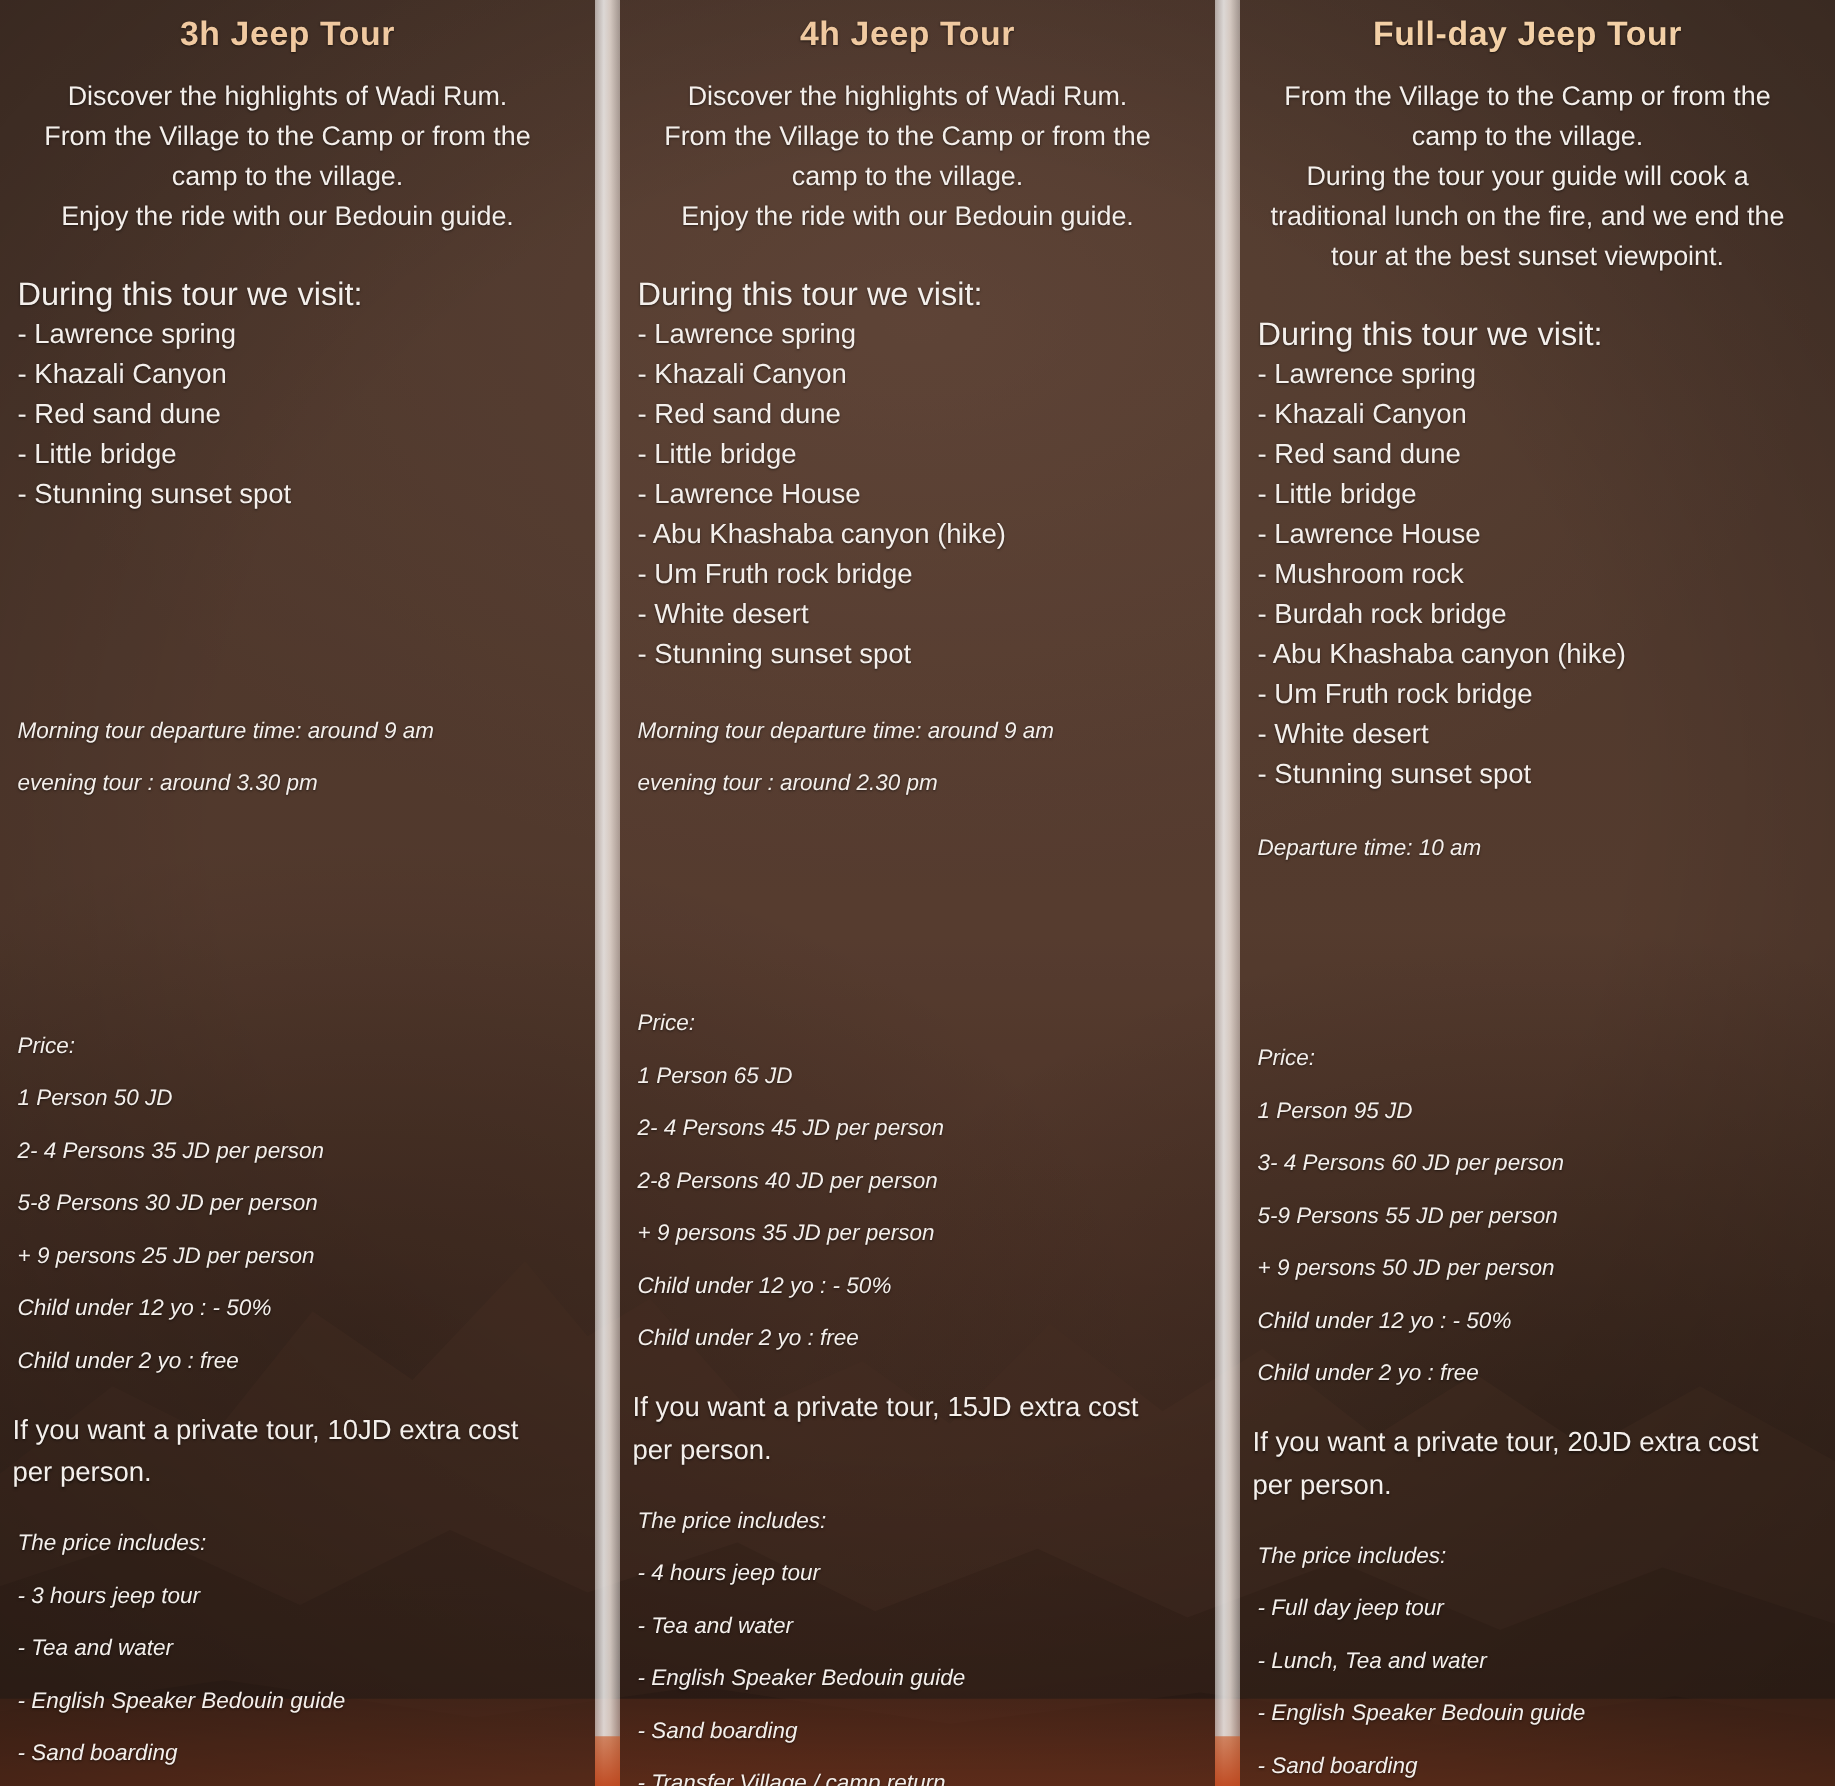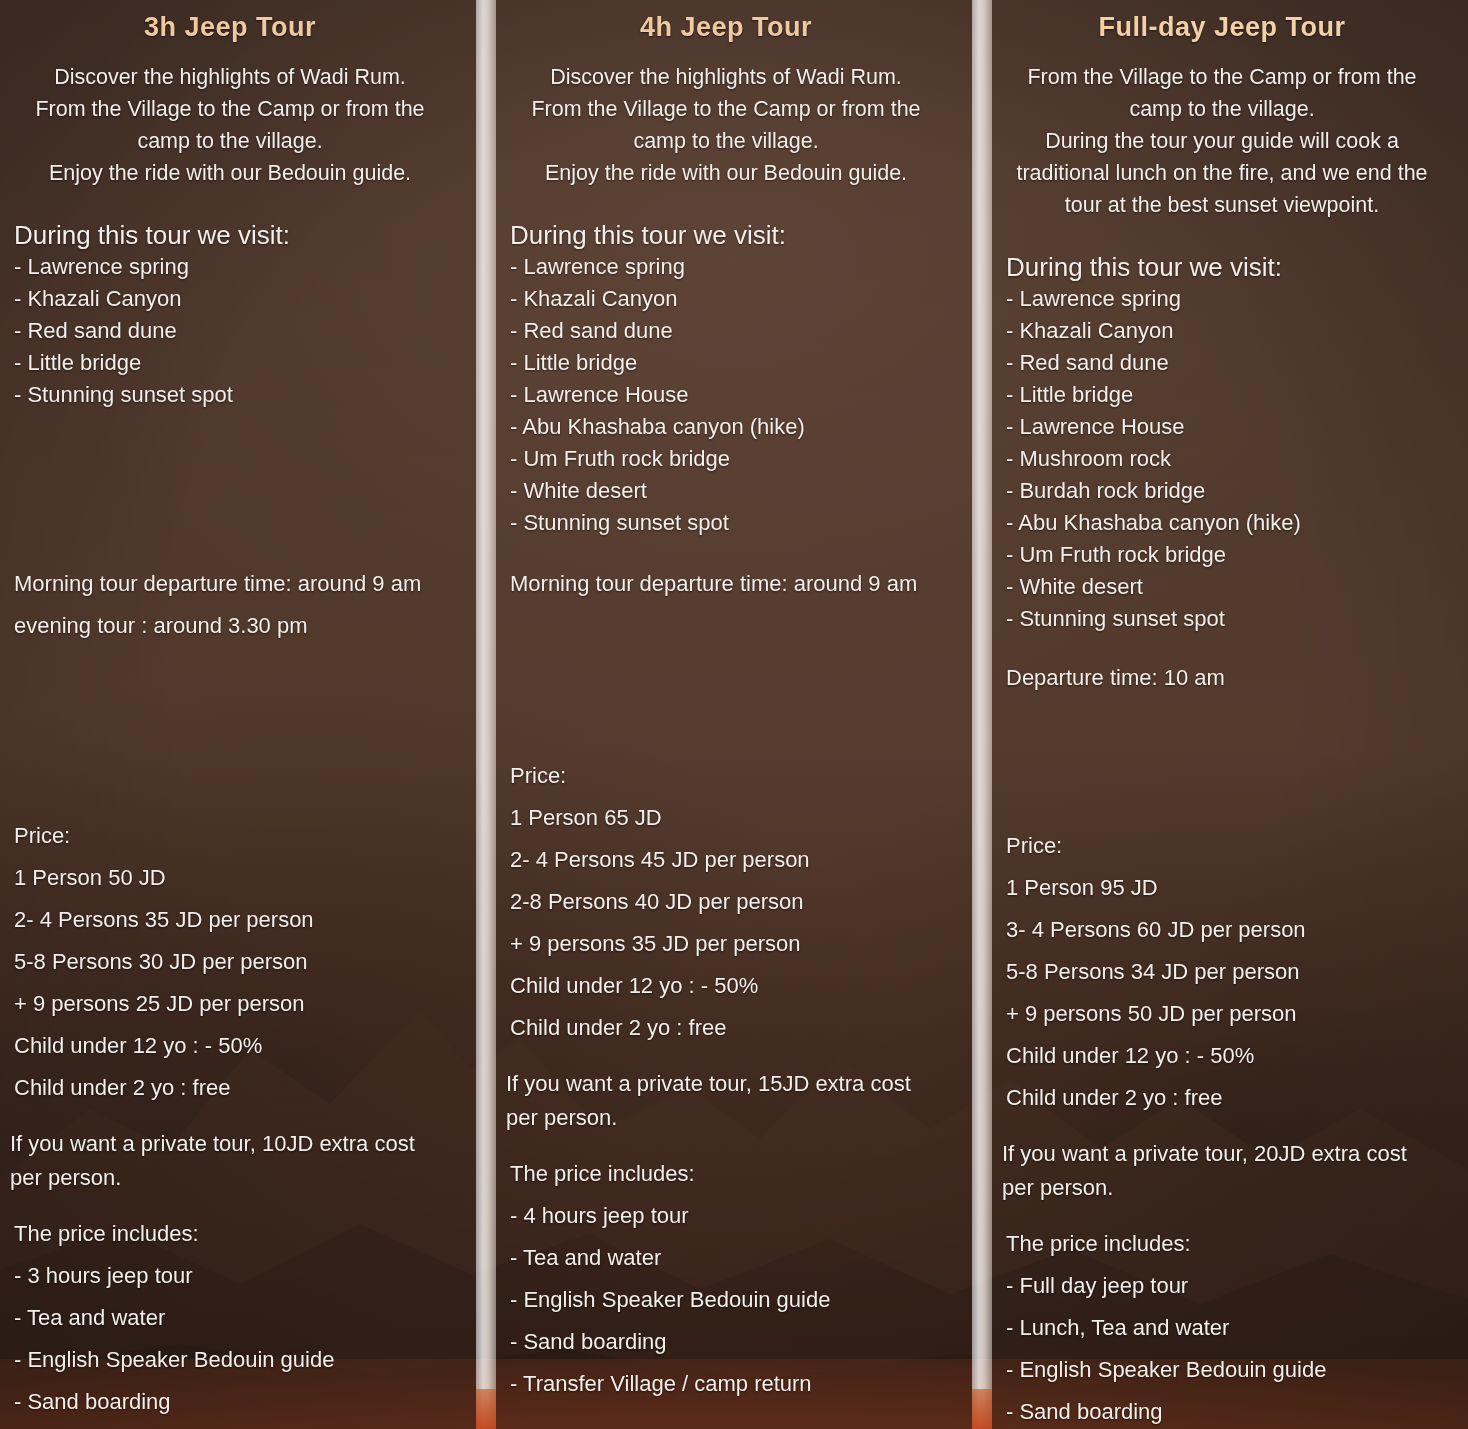--- a/index.html
+++ b/index.html
@@ -145,25 +145,26 @@
     padding: 0;
   }
   ul.plain li {
     font-size: 22px;
     line-height: 32px;
     color: #f4efeb;
     text-shadow: 0 1px 2px rgba(0,0,0,0.55);
     white-space: nowrap;
   }
   .line {
-    font-size: 22px;
+    font-size: 18px;
     line-height: 42px;
     color: #f4efeb;
     text-shadow: 0 1px 2px rgba(0,0,0,0.55);
     white-space: nowrap;
+    font-style: italic;
   }
   .para {
     font-size: 22px;
     line-height: 34px;
     color: #f4efeb;
     text-shadow: 0 1px 2px rgba(0,0,0,0.55);
     margin: 0;
   }
   .spacer-sm { height: 18px; }
   .gap { display: block; }
@@ -273,20 +274,21 @@
             <li>- Um Fruth rock bridge</li>
             <li>- White desert</li>
             <li>- Stunning sunset spot</li>
           </ul>
         </div>
 
         <div style="height:24px" class="gap"></div>
 
         <div class="block">
           <div class="line">Morning tour departure time: around 9 am</div>
+          <div class="line">evening tour : around 2.30 pm</div>
         </div>
 
         <div style="height:150px" class="gap"></div>
 
         <div class="block">
           <div class="line">Price:</div>
           <div class="line">1 Person 65 JD</div>
           <div class="line">2- 4  Persons 45 JD per person</div>
           <div class="line">2-8 Persons 40 JD per person</div>
           <div class="line">+ 9 persons 35 JD per person</div>
@@ -347,21 +349,21 @@
         <div class="block">
           <div class="line">Departure time:  10 am</div>
         </div>
 
         <div style="height:126px" class="gap"></div>
 
         <div class="block">
           <div class="line">Price:</div>
           <div class="line">1 Person 95 JD</div>
           <div class="line">3- 4  Persons 60 JD per person</div>
-          <div class="line">5-8 Persons 34 JD per person</div>
+          <div class="line">5-9 Persons 55 JD per person</div>
           <div class="line">+ 9 persons 50 JD per person</div>
           <div class="line">Child under 12 yo : - 50%</div>
           <div class="line">Child under 2 yo   : free</div>
         </div>
 
         <div class="spacer-sm"></div>
 
         <p class="para">If you want a private tour, 20JD extra cost per person.</p>
 
         <div class="spacer-sm"></div>

